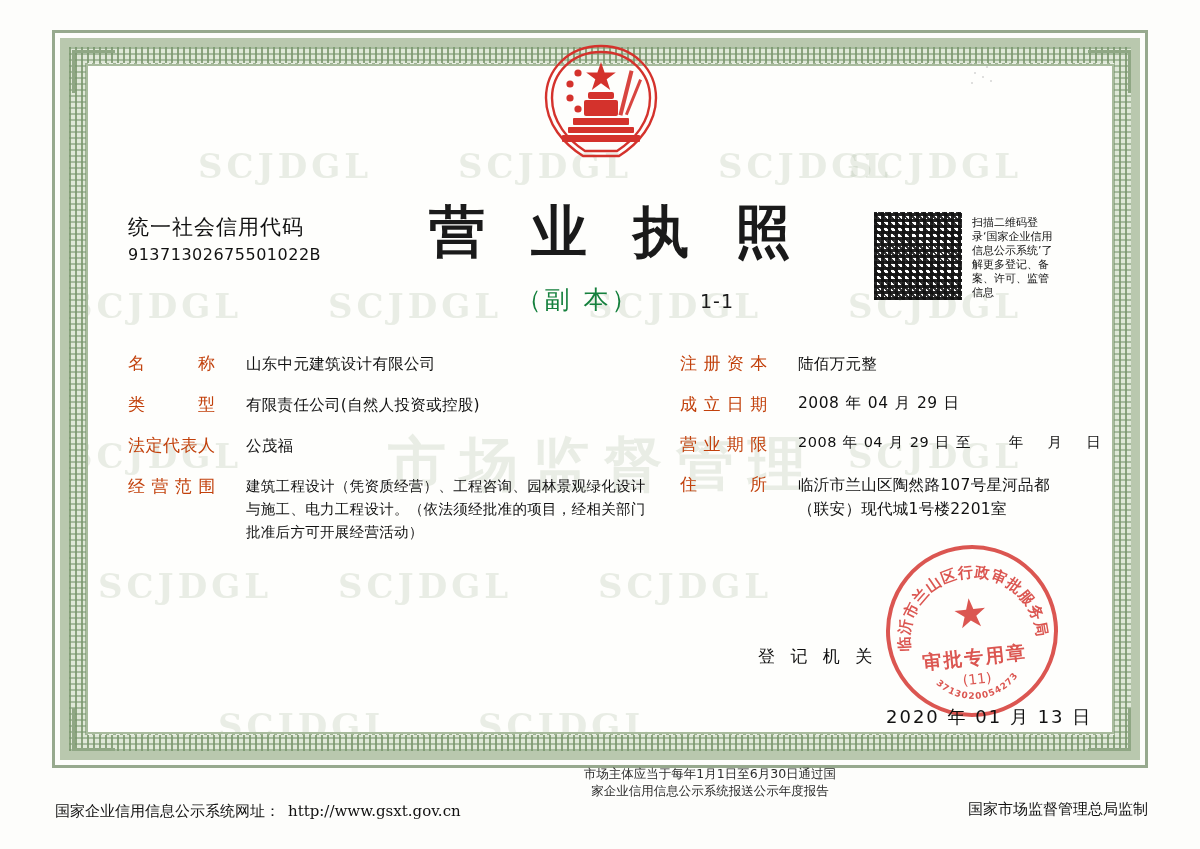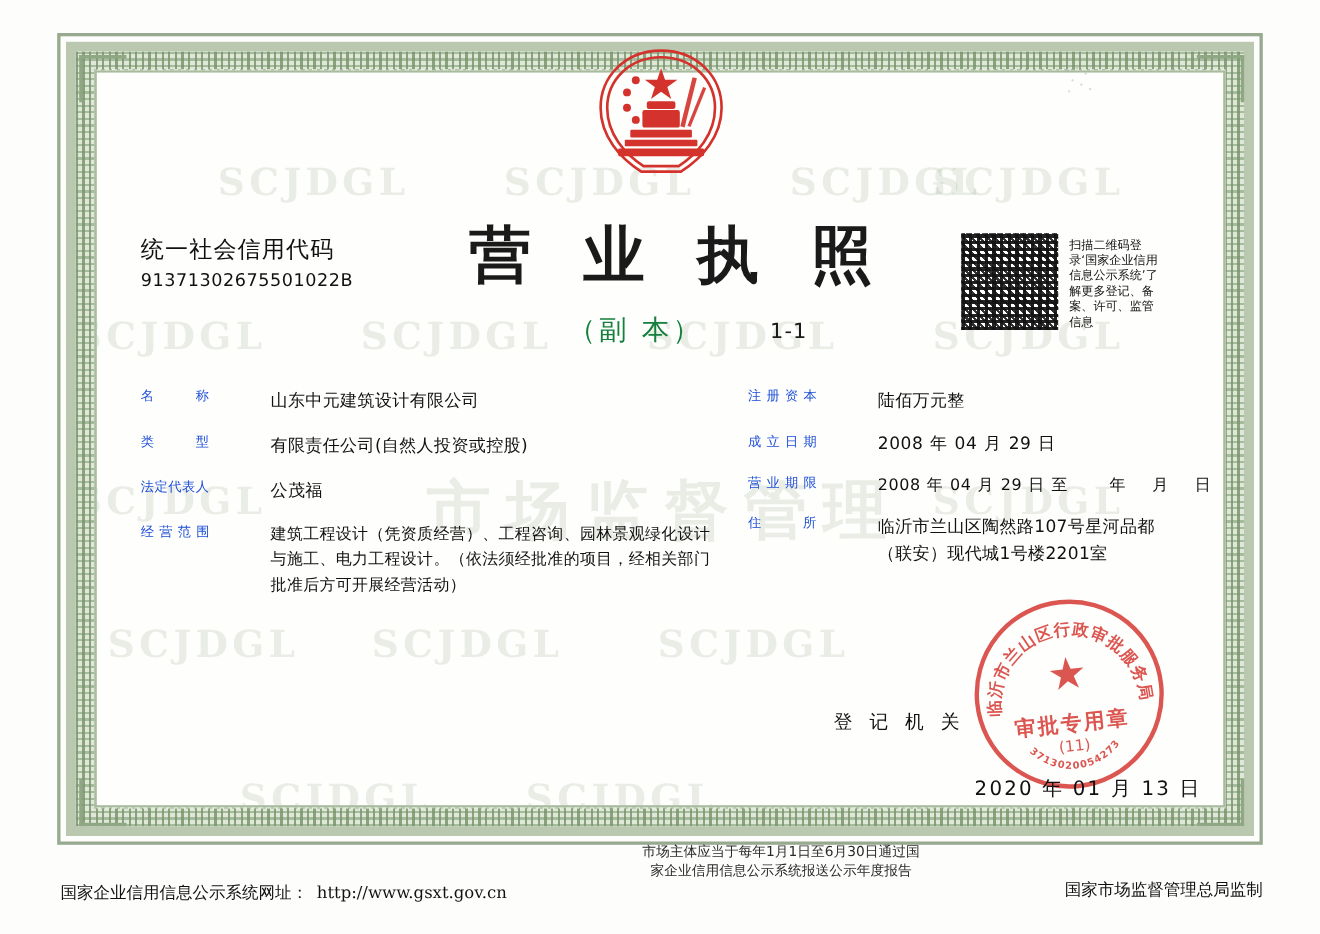--- a/index.html
+++ b/index.html
@@ -118,21 +118,21 @@
     height: 128px;
   }
   .emblem svg { display: block; }
 
   
   .title {
     position: absolute;
     left: 400px; top: 195px;
     width: 420px;
     text-align: center;
-    font-family: Liberation Sans, sans-serif;
+    font-family: Liberation Serif, serif;
     font-weight: bold;
     font-size: 56px;
     letter-spacing: 16px;
     color: #1a1a1a;
     text-indent: 16px;
   }
   .subtitle {
     position: absolute;
     left: 478px; top: 283px;
     width: 200px;
@@ -199,22 +199,22 @@
     left: 680px; top: 352px;
     width: 400px;
   }
   .frow {
     display: flex;
     align-items: flex-start;
     margin-bottom: 17px;
   }
   .flabel {
     flex: 0 0 118px;
-    font-size: 12px;
-    color: #1d4ed8;
+    font-size: 17px;
+    color: #c2410c;
     letter-spacing: 0.5px;
     white-space: nowrap;
   }
   .fvalue {
     font-size: 15.5px;
     color: #111;
     line-height: 24px;
     letter-spacing: 0.3px;
   }
   .fvalue.small {

